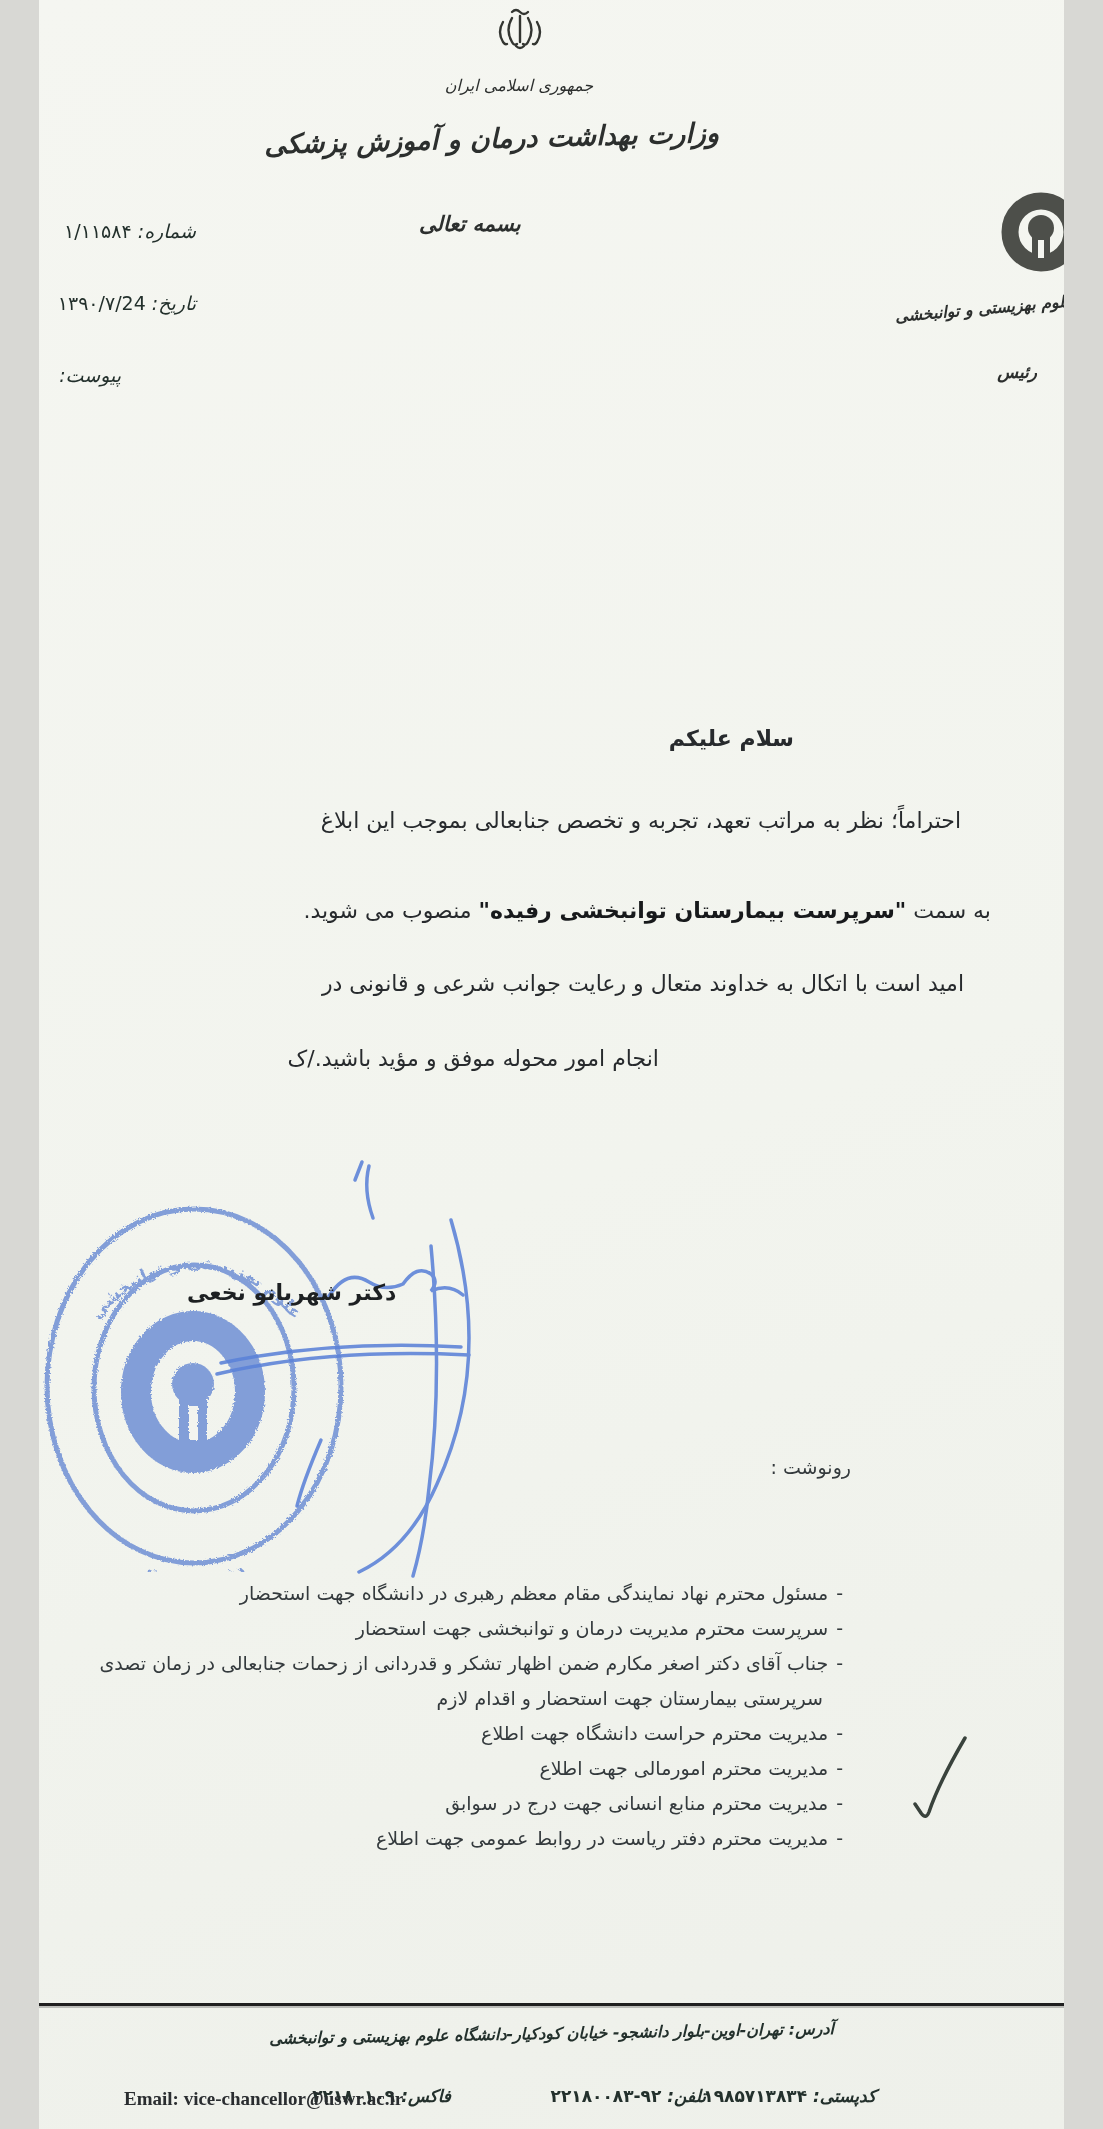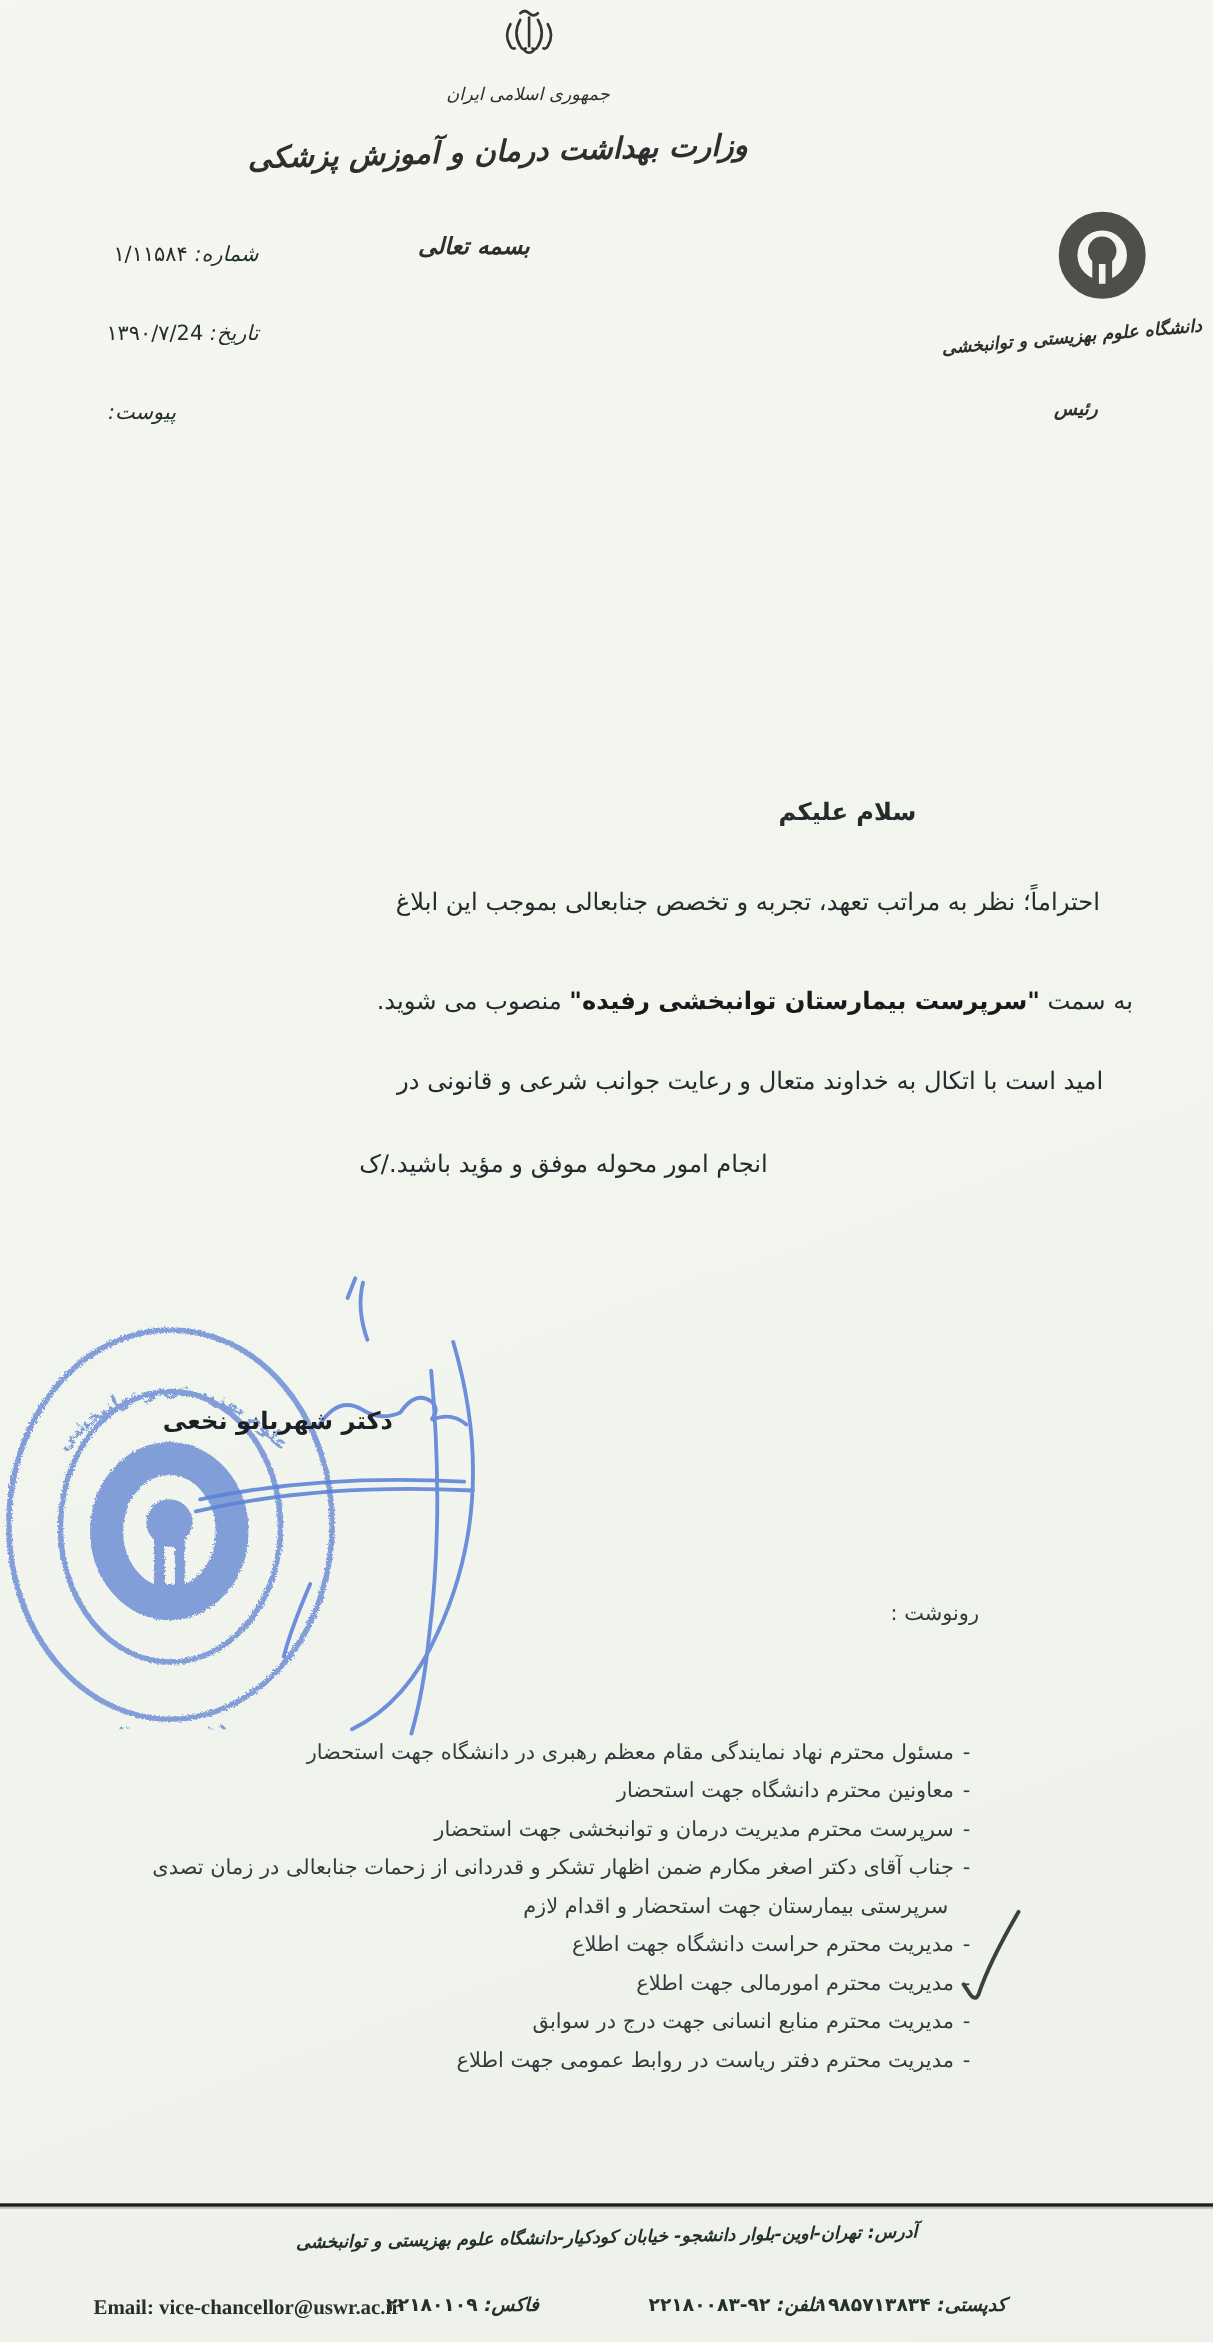--- a/index.html
+++ b/index.html
@@ -1,17 +1,17 @@
 <!DOCTYPE html>
 <html lang="fa"><head>
 <meta charset="utf-8">
 <style>
   html,body{margin:0;padding:0;background:#d8d8d4;}
   .page{
-    position:relative;width:1103px;height:2129px;margin:0 auto;
+    position:relative;width:1025px;height:2129px;margin:0 auto;
     background:linear-gradient(160deg,#f5f6f1 0%,#f2f4ee 55%,#eef0ea 100%);
     overflow:hidden;
     font-family:"DejaVu Sans",sans-serif;color:#26292b;
   }
   .abs{position:absolute;}
   .rtl{direction:rtl;unicode-bidi:isolate;}
   .nowrap{white-space:nowrap;}
   .callig{font-style:italic;color:#2c2f2e;}
   .hdr-republic{font-size:16px;letter-spacing:.5px;}
   .hdr-ministry{font-size:27px;font-weight:bold;transform:rotate(-1.5deg);}
@@ -133,21 +133,20 @@
       <path d="M 152 312 q -18 42 -24 66"></path>
     </g>
   </svg>
 
   <div class="abs rtl sig-name nowrap" style="left:148px;top:1280px;">دکتر شهربانو نخعی</div>
 
   <div class="abs rtl cc-label nowrap" style="right:213px;top:1456px;">رونوشت :</div>
 
   <div class="abs rtl cc-list" style="right:221px;top:1576px;width:815px;">
     <div class="cc-item"><span class="dash">-</span><span>مسئول محترم نهاد نمایندگی مقام معظم رهبری در دانشگاه جهت استحضار</span></div>
-    <div class="cc-item"><span class="dash">-</span><span>معاونین محترم دانشگاه جهت استحضار</span></div>
     <div class="cc-item"><span class="dash">-</span><span>سرپرست محترم مدیریت درمان و توانبخشی جهت استحضار</span></div>
     <div class="cc-item"><span class="dash">-</span><span>جناب آقای دکتر اصغر مکارم ضمن اظهار تشکر و قدردانی از زحمات جنابعالی در زمان تصدی سرپرستی بیمارستان جهت استحضار و اقدام لازم</span></div>
     <div class="cc-item"><span class="dash">-</span><span>مدیریت محترم حراست دانشگاه جهت اطلاع</span></div>
     <div class="cc-item"><span class="dash">-</span><span>مدیریت محترم امورمالی جهت اطلاع</span></div>
     <div class="cc-item"><span class="dash">-</span><span>مدیریت محترم منابع انسانی جهت درج در سوابق</span></div>
     <div class="cc-item"><span class="dash">-</span><span>مدیریت محترم دفتر ریاست در روابط عمومی جهت اطلاع</span></div>
   </div>
 
   <svg class="abs" style="left:870px;top:1732px;" width="64" height="92" viewBox="0 0 64 92">
     <path d="M 56 6 C 42 30 28 56 20 80 q -3 8 -8 1 l -6 -9" fill="none" stroke="#39423c" stroke-width="3.5" stroke-linecap="round"></path>

